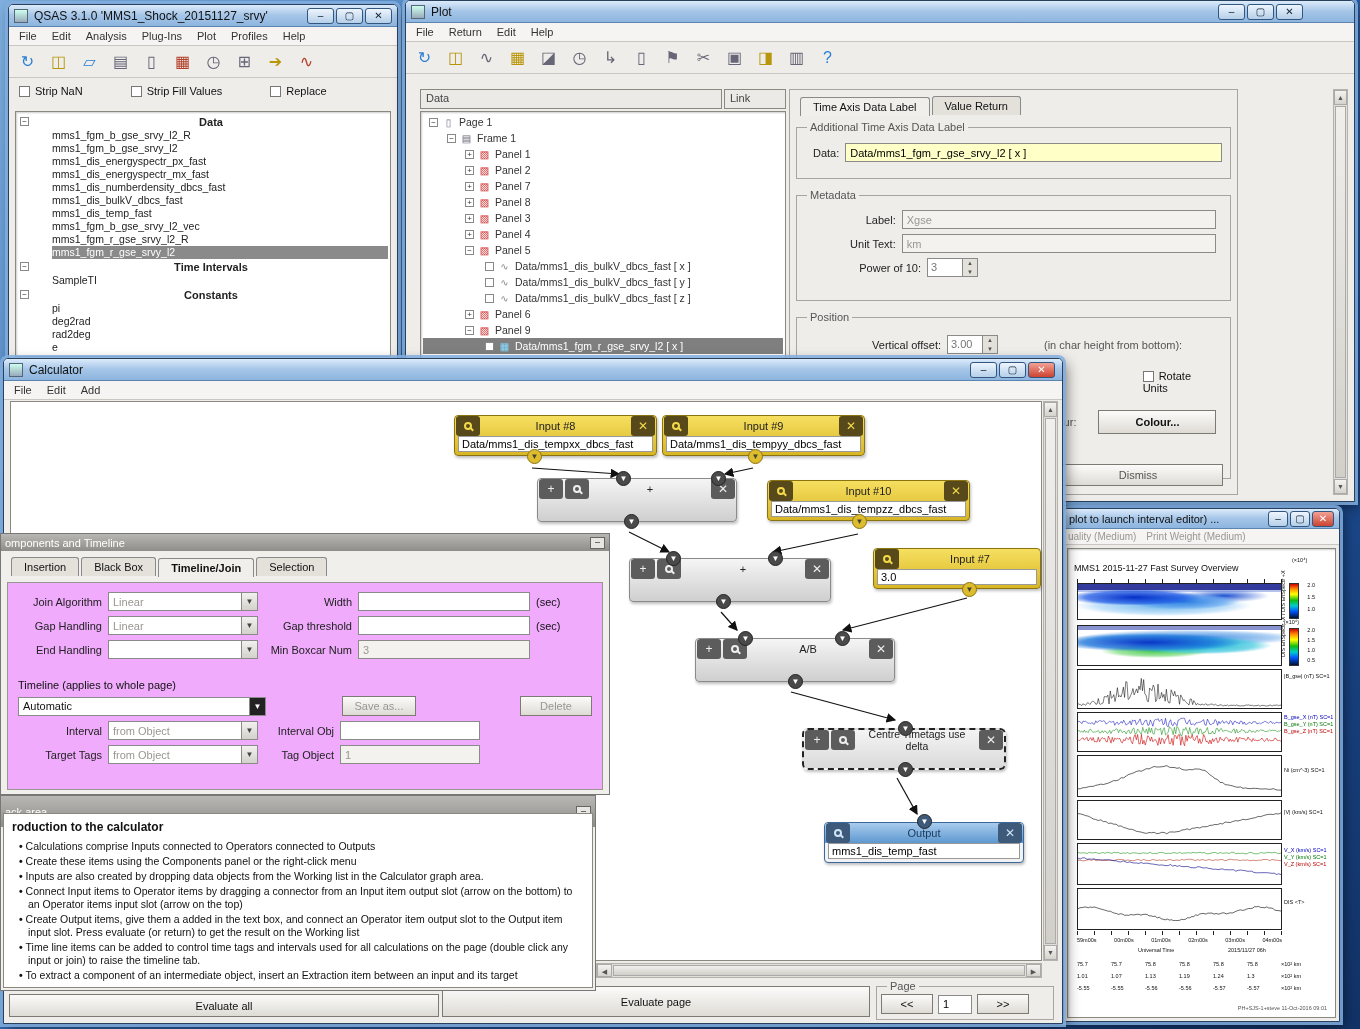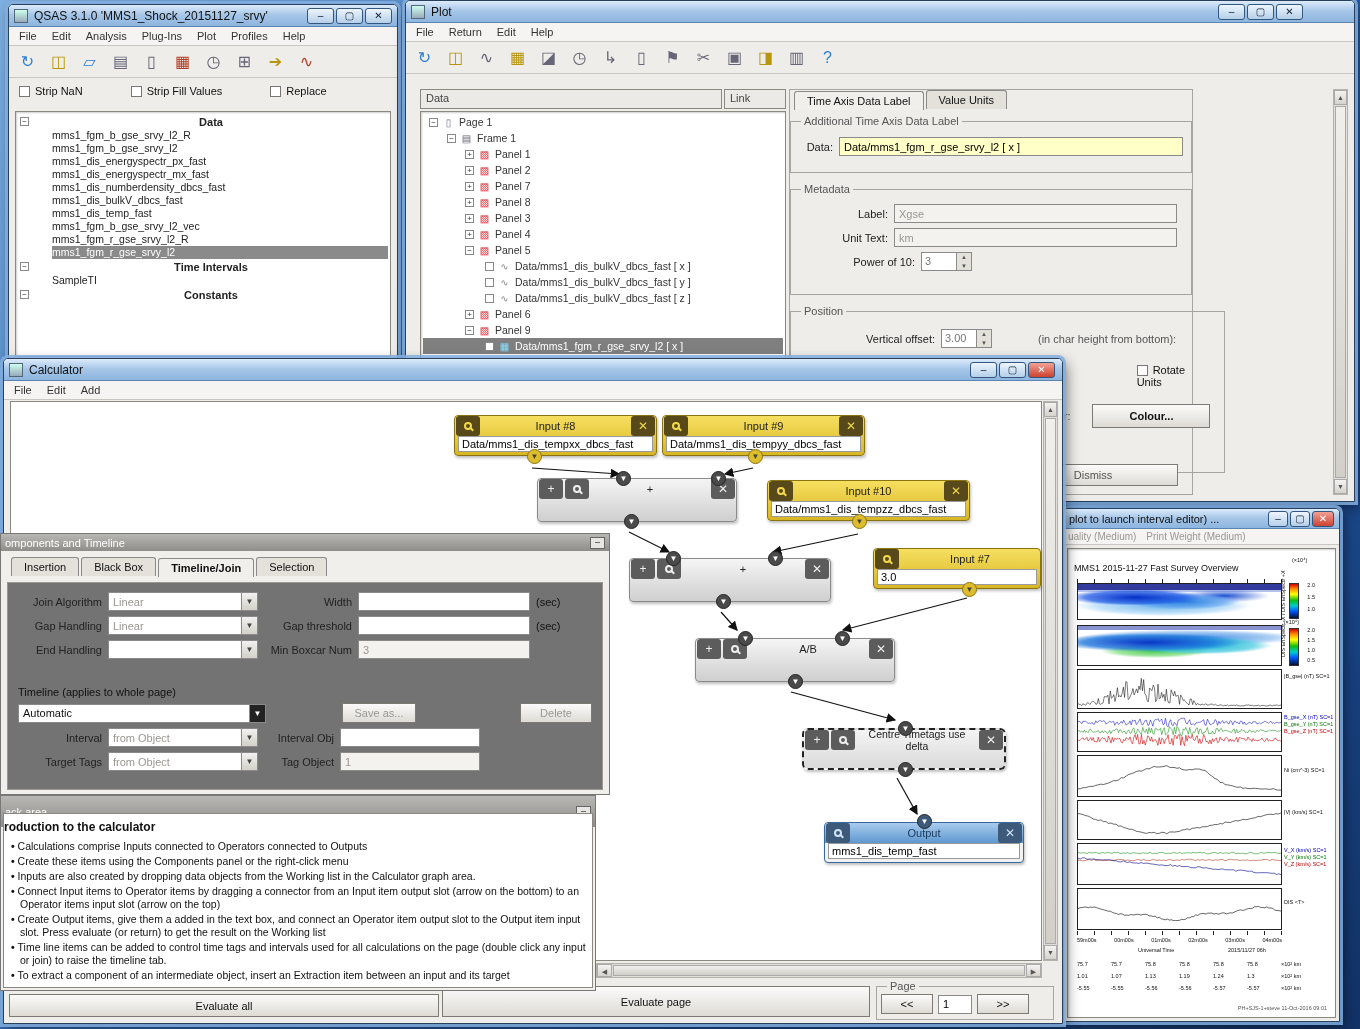--- a/index.html
+++ b/index.html
@@ -174,20 +174,26 @@
         <span class="exp">−</span>
         <span class="shead">Time Intervals</span>
       </div>
     <div style="padding-left:34px">
       <div class="qrow">SampleTI</div>
     </div>
     <div class="sec">
         <span class="exp">−</span>
         <span class="shead">Constants</span>
       </div>
+    <div style="padding-left:34px">
+      <div class="qrow">pi</div>
+        <div class="qrow">deg2rad</div>
+        <div class="qrow">rad2deg</div>
+        <div class="qrow">e</div>
+    </div>
   </div>
 </div>
 
 <div class="win" style="left:405px;top:0;width:950px;height:502px;z-index:2">
   <div class="tbar">
     <span class="appico"></span>
     <span class="ttl">Plot</span>
     <span class="tbtns" style="margin-right:46px">
       <span class="tb">–</span>
       <span class="tb">▢</span>
@@ -294,24 +300,24 @@
           <span>Panel 9</span>
         </div>
         <div class="trow l3 ic-spec selected">
           <span class="exp2"></span>
           <span class="ticon">▦</span>
           <span>Data/mms1_fgm_r_gse_srvy_l2 [ x ]</span>
         </div>
     </div>
   </div>
 
-  <div style="position:absolute;left:383px;top:88px;width:404px;bottom:6px;border:1px solid #a8a5a0;">
+  <div style="position:absolute;left:383px;top:88px;width:449px;bottom:6px;border:1px solid #a8a5a0;padding:6px">
     <div class="tabs" style="padding:0 0 0 4px">
       <span class="tab active" style="font-weight:normal">Time Axis Data Label</span>
-      <span class="tab">Value Units</span>
+      <span class="tab">Value Return</span>
     </div>
     <fieldset style="margin-top:6px;height:58px">
       <legend>Additional Time Axis Data Label</legend>
       <div class="frow" style="margin:6px 4px">
         <span class="flab" style="width:38px">Data:</span>
         <input class="fld" style="background: rgb(255, 255, 200);" readonly="" value="Data/mms1_fgm_r_gse_srvy_l2 [ x ]">
       </div>
     </fieldset>
     <fieldset style="margin-top:10px;height:112px">
       <legend>Metadata</legend>
@@ -669,21 +675,21 @@
   <div class="dhead">
     <span>omponents and Timeline</span>
     <span class="dmin">–</span>
   </div>
   <div class="tabs">
     <span class="tab">Insertion</span>
       <span class="tab">Black Box</span>
       <span class="tab active">Timeline/Join</span>
       <span class="tab">Selection</span>
   </div>
-  <div style="position:absolute;left:6px;top:48px;right:6px;bottom:4px;border:1px solid #9a9792;background:#737373;padding:4px 0">
+  <div style="position:absolute;left:6px;top:48px;right:6px;bottom:4px;border:1px solid #9a9792;background:#f0abfc;padding:4px 0">
     <div class="frow">
         <span class="flab" style="width:84px">Join Algorithm</span>
       <span class="combo dis" style="width:150px">
           <span class="cv">Linear</span>
           <span class="arr">▼</span>
         </span>
       <span class="flab" style="width:88px">Width</span>
       <input class="fld" style="width: 172px;">
       <span>(sec)</span>
       </div>
@@ -699,21 +705,21 @@
       </div>
     <div class="frow">
         <span class="flab" style="width:84px">End Handling</span>
       <span class="combo dis" style="width:150px">
           <span class="cv"></span>
           <span class="arr">▼</span>
         </span>
       <span class="flab" style="width:88px">Min Boxcar Num</span>
       <input class="fld" disabled="" style="width: 172px;" readonly="" value="3">
       </div>
-    <div class="frow" style="margin-top:27px">
+    <div class="frow" style="margin-top:20px">
         <span>Timeline   (applies to whole page)</span>
       </div>
     <div class="frow">
       <span class="combo" style="width:248px">
           <span class="cv">Automatic</span>
           <span class="arr" style="background:#222;color:#fff">▼</span>
         </span>
       <span class="btn dis" style="width:74px;height:20px;margin-left:70px">Save as...</span>
       <span class="btn dis" style="width:72px;height:20px;margin-left:98px">Delete</span>
       </div>
@@ -736,21 +742,21 @@
       <input class="fld" disabled="" style="width: 140px;" readonly="" value="1">
       </div>
   </div>
 </div>
 
 <div class="dock" style="left:0;top:795px;width:596px;height:196px">
   <div class="dhead" style="height:31px">
     <span>ack area</span>
     <span class="dmin">–</span>
   </div>
-  <div class="sunken" style="position:absolute;left:2px;top:17px;right:2px;bottom:2px;box-shadow:none;padding:6px 0;overflow:hidden">
+  <div class="sunken" style="position:absolute;left:2px;top:17px;right:2px;bottom:2px;box-shadow:none;padding:6px 8px;overflow:hidden">
     <div style="font-weight:bold;font-size:12px;margin-bottom:6px">roduction to the calculator</div>
     <div class="bullet">Calculations comprise Inputs connected to Operators connected to Outputs</div>
       <div class="bullet">Create these items using the Components panel or the right-click menu</div>
       <div class="bullet">Inputs are also created by dropping data objects from the Working list in the Calculator graph area.</div>
       <div class="bullet">Connect Input items to Operator items by dragging a connector from an Input item output slot (arrow on the bottom) to an Operator items input slot (arrow on the top)</div>
       <div class="bullet">Create Output items, give them a added in the text box, and connect an Operator item output slot to the Output item input slot. Press evaluate (or return) to get the result on the Working list</div>
       <div class="bullet">Time line items can be added to control time tags and intervals used for all calculations on the page (double click any input or join) to raise the timeline tab.</div>
       <div class="bullet">To extract a component of an intermediate object, insert an Extraction item between an input and its target</div>
   </div>
 </div>

